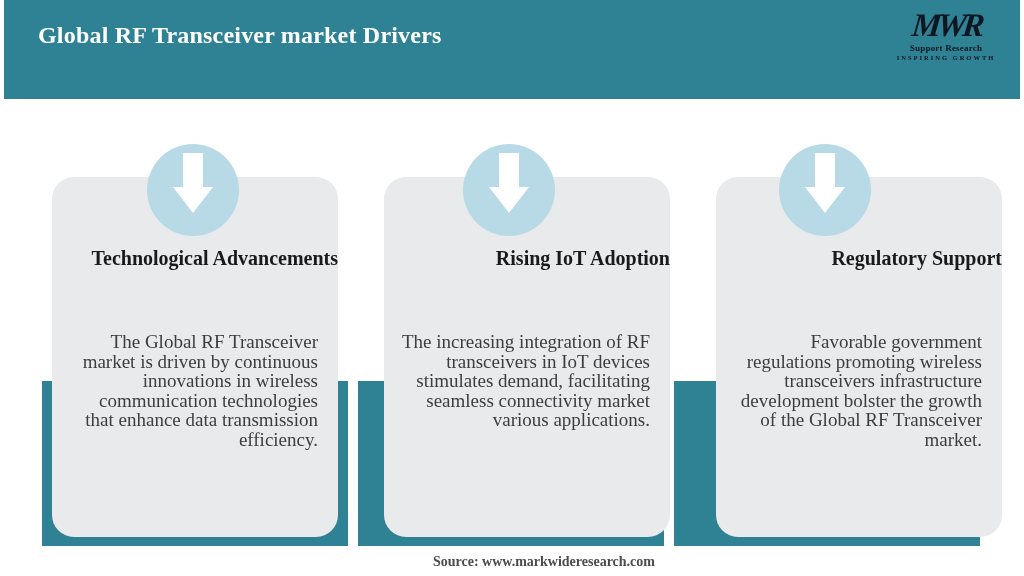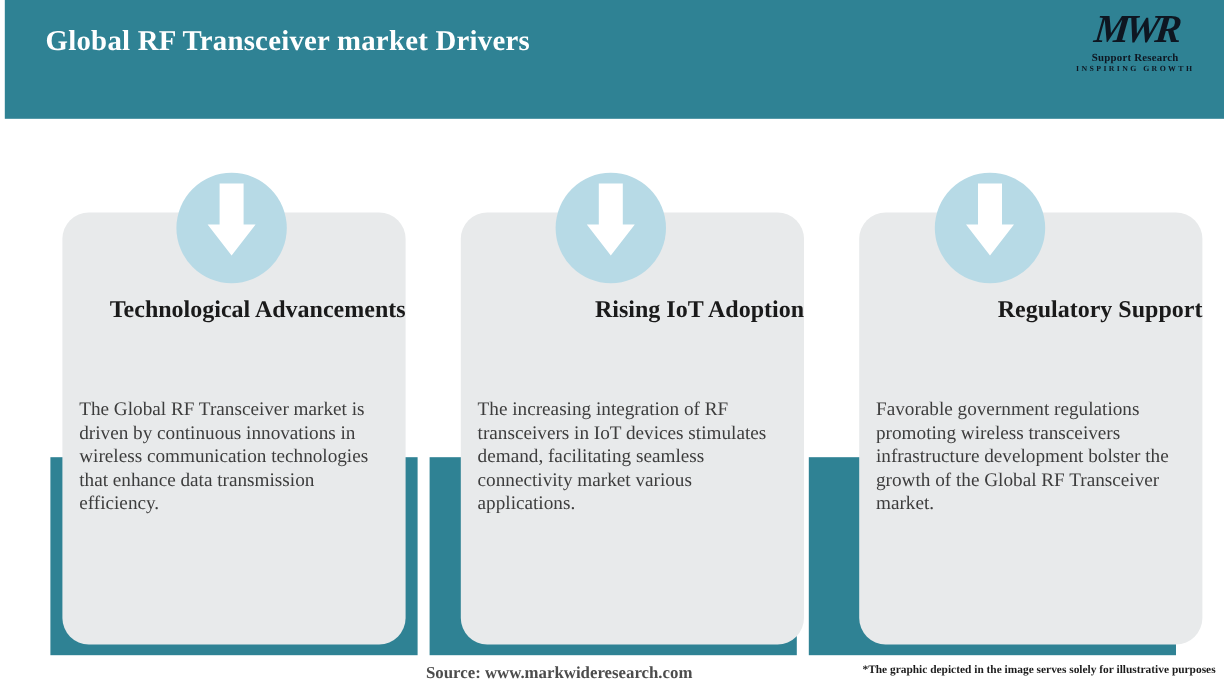--- a/index.html
+++ b/index.html
@@ -91,42 +91,43 @@
     text-align: right;
     font-size: 20px;
     font-weight: bold;
     color: var(--heading-text);
   }
   .card-desc {
     position: absolute;
     top: 155px;
     left: 14px;
     width: 252px;
-    font-size: 16px;
+    font-size: 19px;
     line-height: 19.5px;
     color: var(--body-text);
+    text-align: right;
   }
 
   
   .col-0 .card, .col-0 .anchor { left: 52px; }
   .col-1 .card { left: 368px; margin-left: 16px; }
   .col-2 .card { left: 716px; }
   .col-0 .backing { left: 42px; }
   .col-1 .backing { left: 358px; }
   .col-2 .backing { left: 674px; }
   .col-0 .circle { left: 147px; }
   .col-1 .circle { left: 463px; }
   .col-2 .circle { left: 779px; }
 
   
   .source-text {
     position: absolute;
     left: 355px; top: 554px;
     width: 300px;
-    text-align: left;
+    text-align: right;
     font-size: 14px;
     font-weight: bold;
     color: var(--source-text);
   }
   .disclaimer-text {
     position: absolute;
     right: 11px; top: 554px;
     font-size: 9.5px;
     font-weight: 600;
     color: var(--disclaimer-text);
@@ -179,15 +180,14 @@
       <div class="card-desc">Favorable government regulations promoting wireless transceivers infrastructure development bolster the growth of the Global RF Transceiver market.</div>
     </div>
     <div class="circle">
       <svg width="92" height="92" viewBox="0 0 92 92">
         <polygon points="36,9 56,9 56,43 66,43 46,69 26,43 36,43" fill="#ffffff"></polygon>
       </svg>
     </div>
   </div>
 
   <div class="source-text">Source: www.markwideresearch.com</div>
-  <div class="disclaimer-text">*The graphic depicted in the image serves solely for illustrative purposes</div>
 
 </div>
 
 </body></html>

